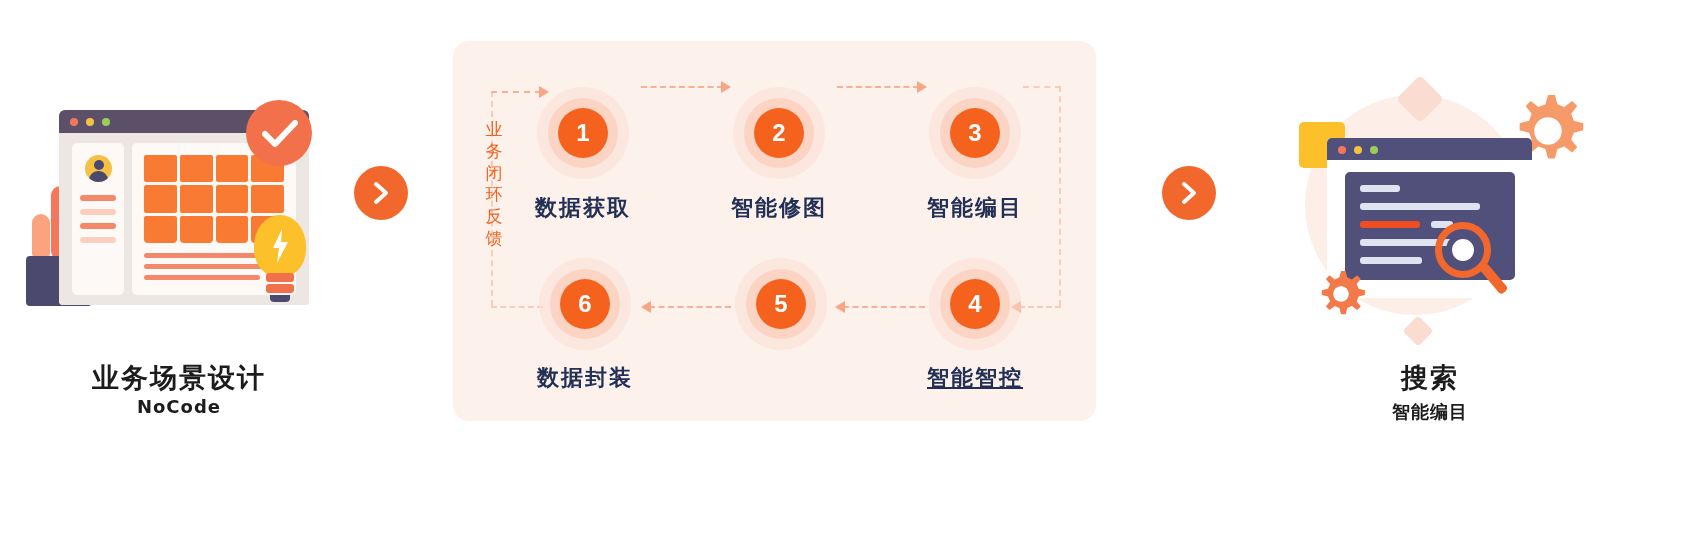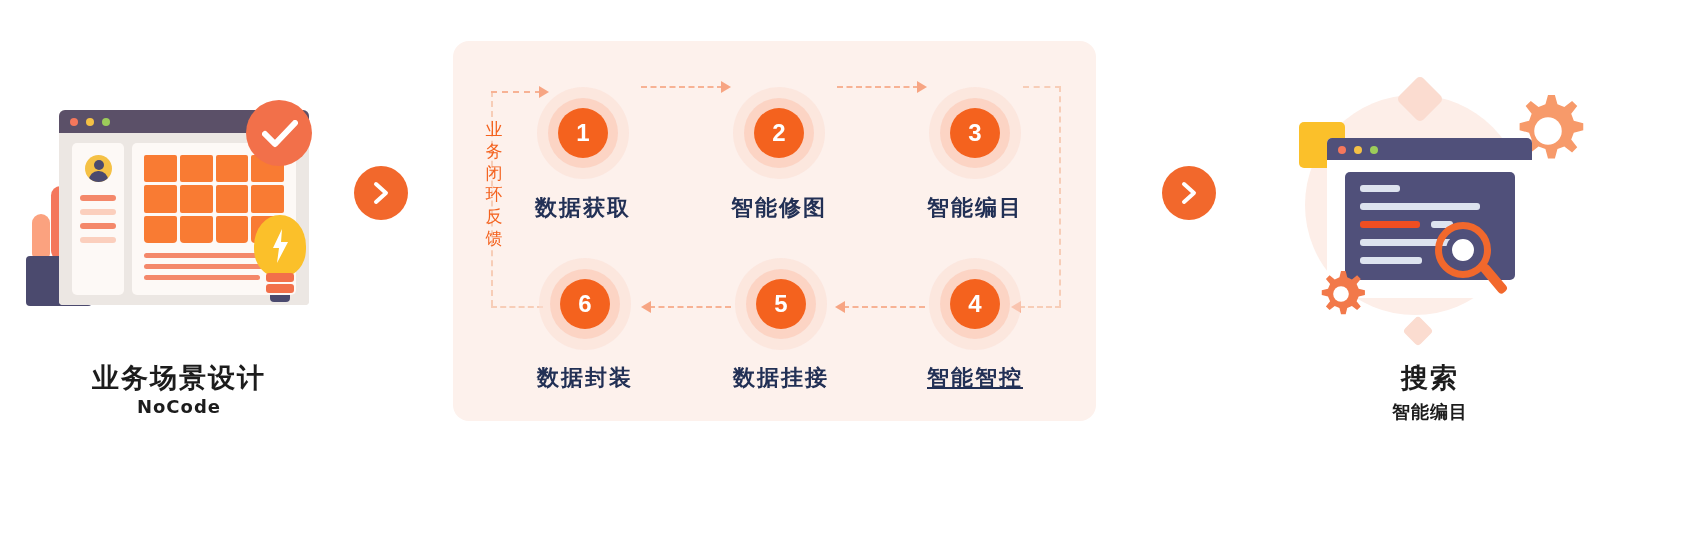--- a/index.html
+++ b/index.html
@@ -307,21 +307,20 @@
         <div class="ring-mid"></div>
       <div class="circle">4</div>
     </div>
     <div class="node-label" style="left:432px; top:322px;text-decoration:underline;">智能智控</div>
 
     <div class="node" style="left:282px; top:217px;">
       <div class="ring-outer"></div>
         <div class="ring-mid"></div>
       <div class="circle">5</div>
     </div>
-    <div class="node-label" style="left:238px; top:322px;">数据挂接</div>
 
     <div class="node" style="left:86px; top:217px;">
       <div class="ring-outer"></div>
         <div class="ring-mid"></div>
       <div class="circle">6</div>
     </div>
     <div class="node-label" style="left:42px; top:322px;">数据封装</div>
   </div>
 
   <div class="arrow-chip a2">

